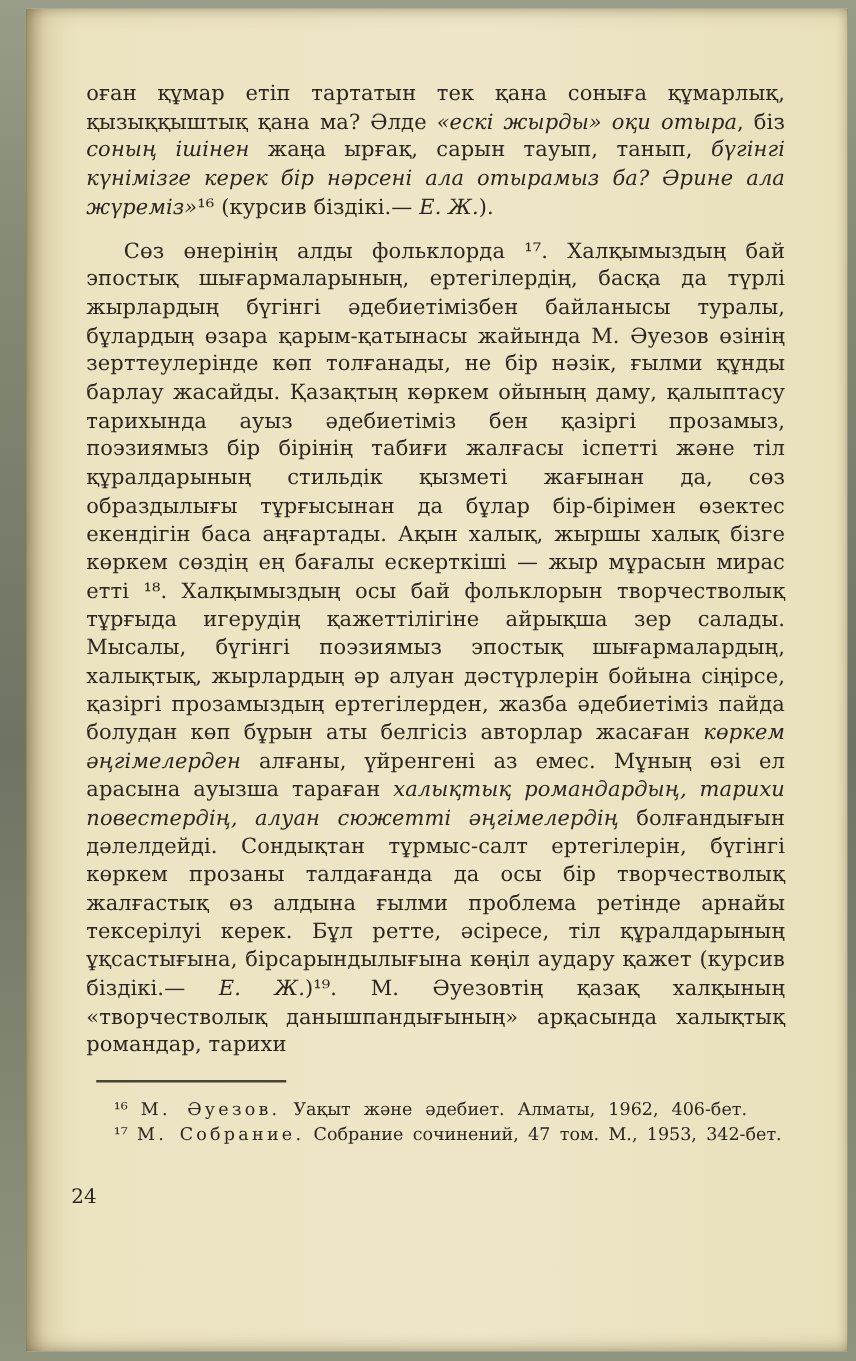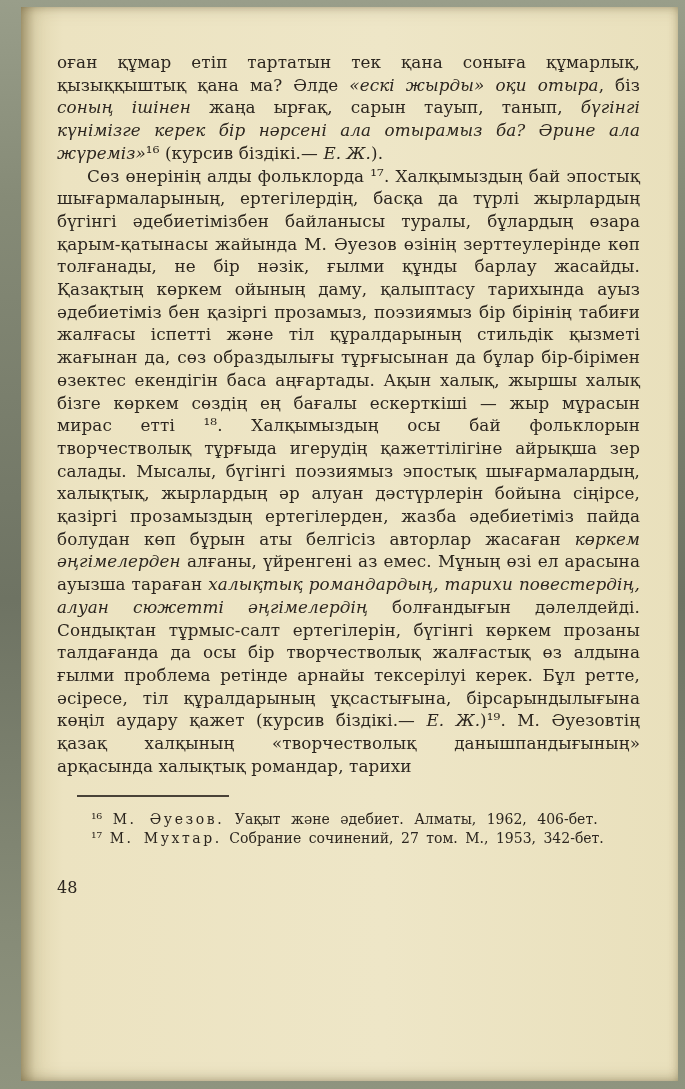--- a/index.html
+++ b/index.html
@@ -27,21 +27,21 @@
       inset 0 5px 10px -7px rgba(85,72,35,.30);
     overflow:hidden;
   }
   .text-block{
     padding:44px 38px 0 36px;
     color:var(--ink);
     font-size:16.8px;line-height:22.7px;
     text-align:justify;
     letter-spacing:.1px;
   }
-  p.para{margin:0;}
+  p.para{margin:12px;}
   p.para.indent{text-indent:30px;}
   .it{font-style:italic;}
   .sp{letter-spacing:2.6px;}
   .footnote-rule{
     width:152px;height:2px;background:var(--ink);
     margin:17px 0 13px 56px;opacity:.85;
   }
   .footnotes{
     padding:0 38px 0 36px;
     color:var(--ink);
@@ -60,17 +60,17 @@
 
 <div class="scan">
   <div class="page">
     <div class="text-block">
         <p class="para"><span>оған құмар етіп тартатын тек қана соныға құмарлық, қызыққыштық қана ма? Әлде </span><span class="it">«ескі жырды» оқи отыра</span><span>, біз </span><span class="it">соның ішінен</span><span> жаңа ырғақ, сарын тауып, танып, </span><span class="it">бүгінгі күнімізге керек бір нәрсені ала отырамыз ба? Әрине ала жүреміз»</span><span>¹⁶ (курсив біздікі.— </span><span class="it">Е. Ж.</span><span>).</span></p>
         <p class="para indent"><span>Сөз өнерінің алды фольклорда ¹⁷. Халқымыздың бай эпостық шығармаларының, ертегілердің, басқа да түрлі жырлардың бүгінгі әдебиетімізбен байланысы туралы, бұлардың өзара қарым-қатынасы жайында М. Әуезов өзінің зерттеулерінде көп толғанады, не бір нәзік, ғылми құнды барлау жасайды. Қазақтың көркем ойының даму, қалыптасу тарихында ауыз әдебиетіміз бен қазіргі прозамыз, поэзиямыз бір бірінің табиғи жалғасы іспетті және тіл құралдарының стильдік қызметі жағынан да, сөз образдылығы тұрғысынан да бұлар бір-бірімен өзектес екендігін баса аңғартады. Ақын халық, жыршы халық бізге көркем сөздің ең бағалы ескерткіші — жыр мұрасын мирас етті ¹⁸. Халқымыздың осы бай фольклорын творчестволық тұрғыда игерудің қажеттілігіне айрықша зер салады. Мысалы, бүгінгі поэзиямыз эпостық шығармалардың, халықтық, жырлардың әр алуан дәстүрлерін бойына сіңірсе, қазіргі прозамыздың ертегілерден, жазба әдебиетіміз пайда болудан көп бұрын аты белгісіз авторлар жасаған </span><span class="it">көркем әңгімелерден</span><span> алғаны, үйренгені аз емес. Мұның өзі ел арасына ауызша тараған </span><span class="it">халықтық романдардың, тарихи повестердің, алуан сюжетті әңгімелердің</span><span> болғандығын дәлелдейді. Сондықтан тұрмыс-салт ертегілерін, бүгінгі көркем прозаны талдағанда да осы бір творчестволық жалғастық өз алдына ғылми проблема ретінде арнайы тексерілуі керек. Бұл ретте, әсіресе, тіл құралдарының ұқсастығына, бірсарындылығына көңіл аудару қажет (курсив біздікі.— </span><span class="it">Е. Ж.</span><span>)¹⁹. М. Әуезовтің қазақ халқының «творчестволық данышпандығының» арқасында халықтық романдар, тарихи</span></p>
       </div>
     <div class="footnote-rule"></div>
     <div class="footnotes">
         <p class="footnote" style="word-spacing: 6px;"><span>¹⁶ </span><span class="sp">М. Әуезов.</span><span> Уақыт және әдебиет. Алматы, 1962, 406-бет.</span></p>
-        <p class="footnote" style="word-spacing: 3px;"><span>¹⁷ </span><span class="sp">М. Мухтар.</span><span> Собрание сочинений, 27 том. М., 1953, 342-бет.</span></p>
+        <p class="footnote" style="word-spacing: 3px;"><span>¹⁷ </span><span class="sp">М. Собрание.</span><span> Собрание сочинений, 47 том. М., 1953, 342-бет.</span></p>
       </div>
-    <div class="page-number">48</div>
+    <div class="page-number">24</div>
   </div>
 </div>
 
 </body></html>

